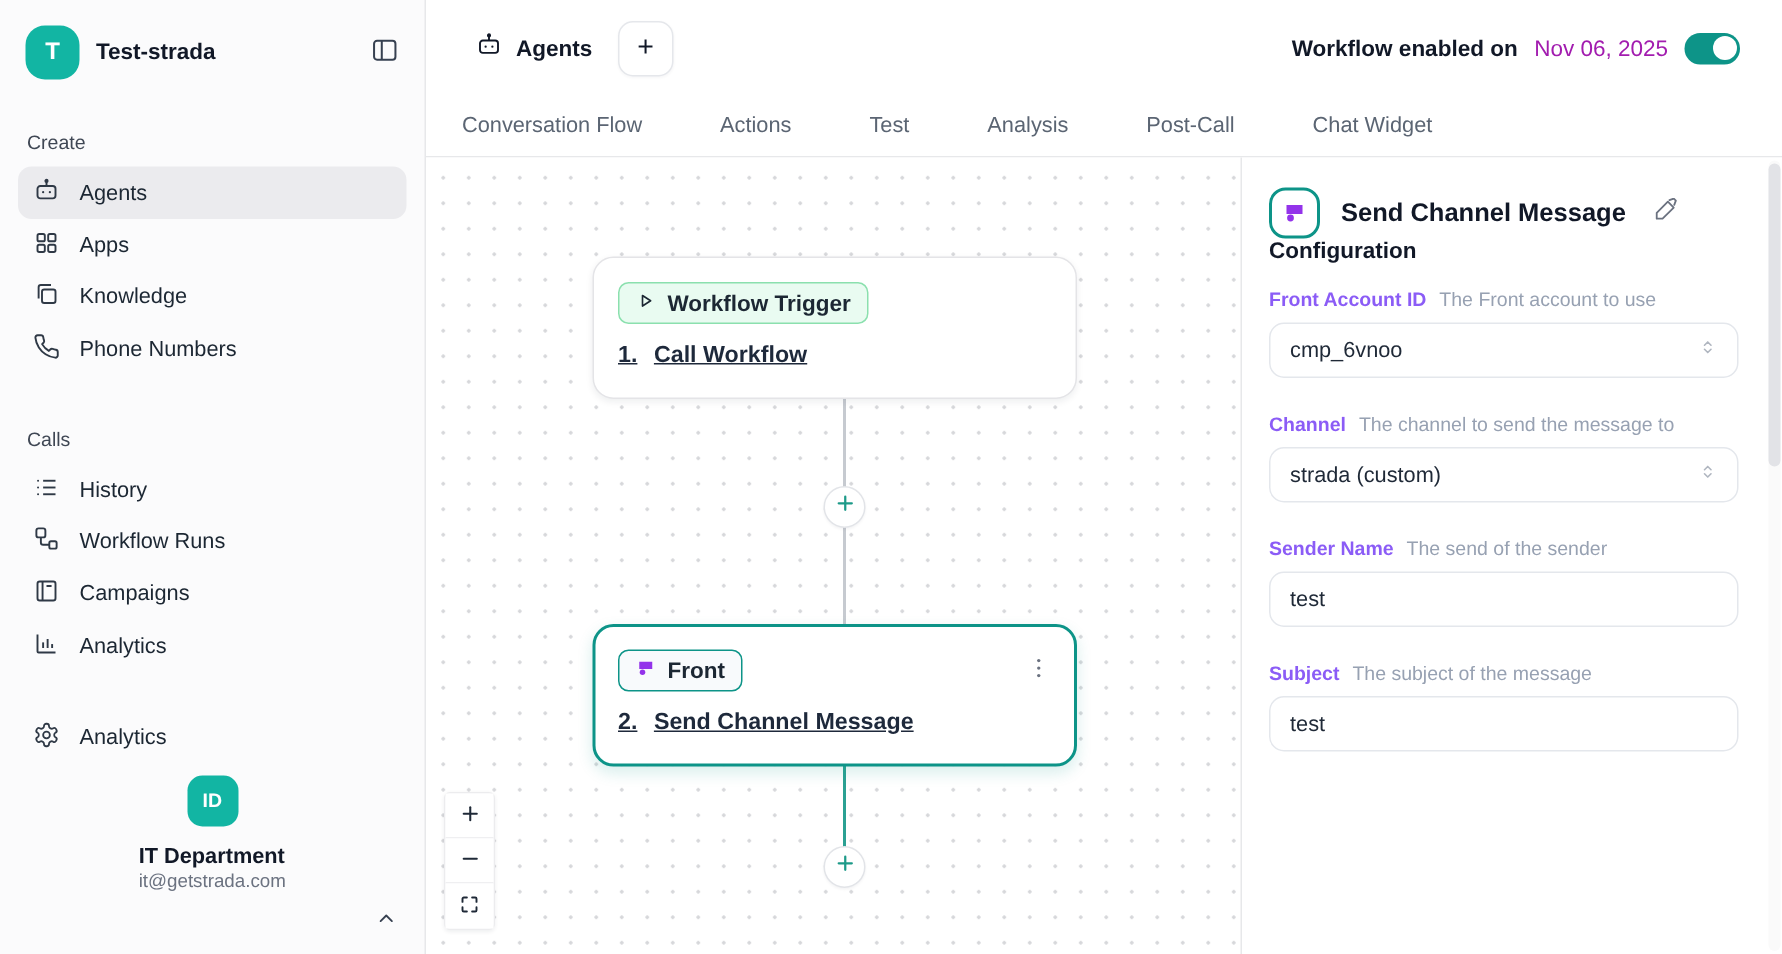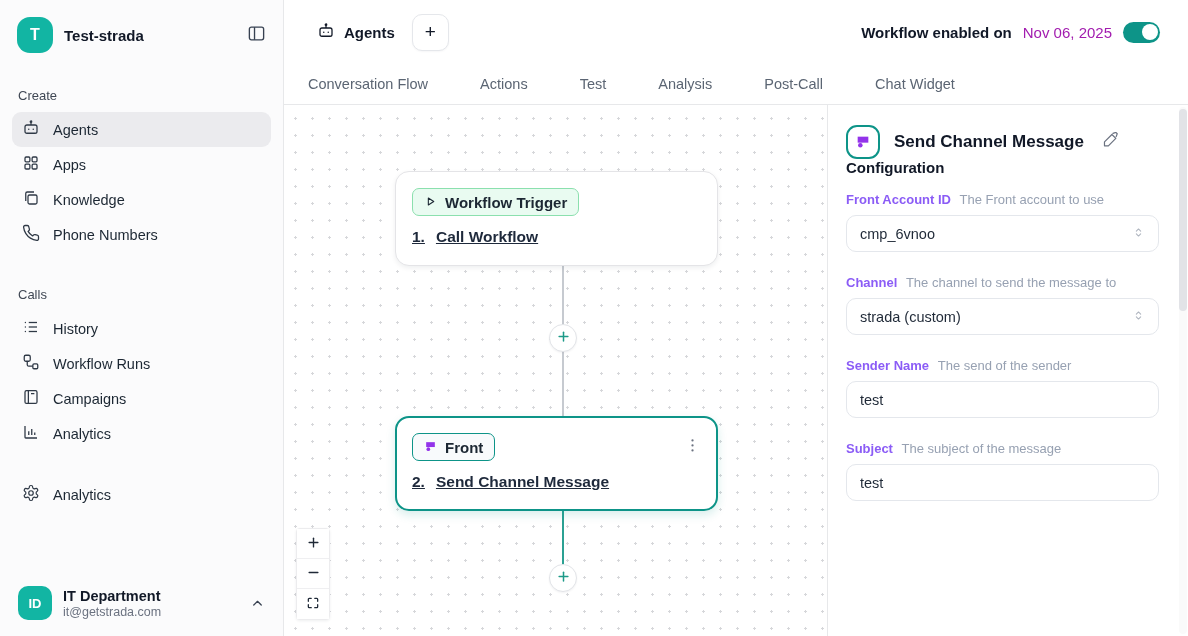--- a/index.html
+++ b/index.html
@@ -14,21 +14,21 @@
   .ws-avatar { width:36px; height:36px; border-radius:13px; background:#12b5a3; color:#fff;
                font-size:16px; font-weight:700; display:flex; align-items:center; justify-content:center; }
   .ws-name { font-size:15px; font-weight:700; color:#111827; }
   .icon-btn { background:none; border:none; cursor:pointer; margin-left:auto; display:flex; align-items:center; }
   .sb-section-label { font-size:13px; color:#3f4754; margin:18px 6px 9px; }
   .sb-item { height:35px; border-radius:9px; display:flex; align-items:center; gap:13px;
              padding:0 10px; font-size:14.5px; font-weight:500; color:#1c2733; cursor:pointer; }
   .sb-item.active { background:#ebebee; }
   .sb-item svg { flex:0 0 18px; }
   .sb-settings { margin-top:26px; }
-  .sb-footer { margin-top:auto; margin-bottom:8px; display:flex; align-items:center; gap:11px; padding:8px 6px; }
+  .sb-footer { margin-top:auto; margin-bottom:8px; display:flex; align-items:center; gap:11px; padding:8px 6px;flex-direction:column; }
   .id-avatar { width:34px; height:34px; border-radius:10px; background:#12b5a3; color:#fff;
                font-size:13px; font-weight:700; display:flex; align-items:center; justify-content:center; }
   .ft-name { font-size:14.5px; font-weight:700; color:#111827; line-height:1.25; }
   .ft-email { font-size:12.5px; color:#6b7280; }
 
   
   .main { flex:1; display:flex; flex-direction:column; min-width:0; }
   .topbar { height:64px; display:flex; align-items:center; padding:0 28px 0 33px; }
   .tb-context { display:flex; align-items:center; gap:9px; font-size:15px; font-weight:600; color:#111827; }
   .tb-select { margin-left:18px; width:348px; height:39px; border:1px solid #e5e7eb; border-radius:10px;

